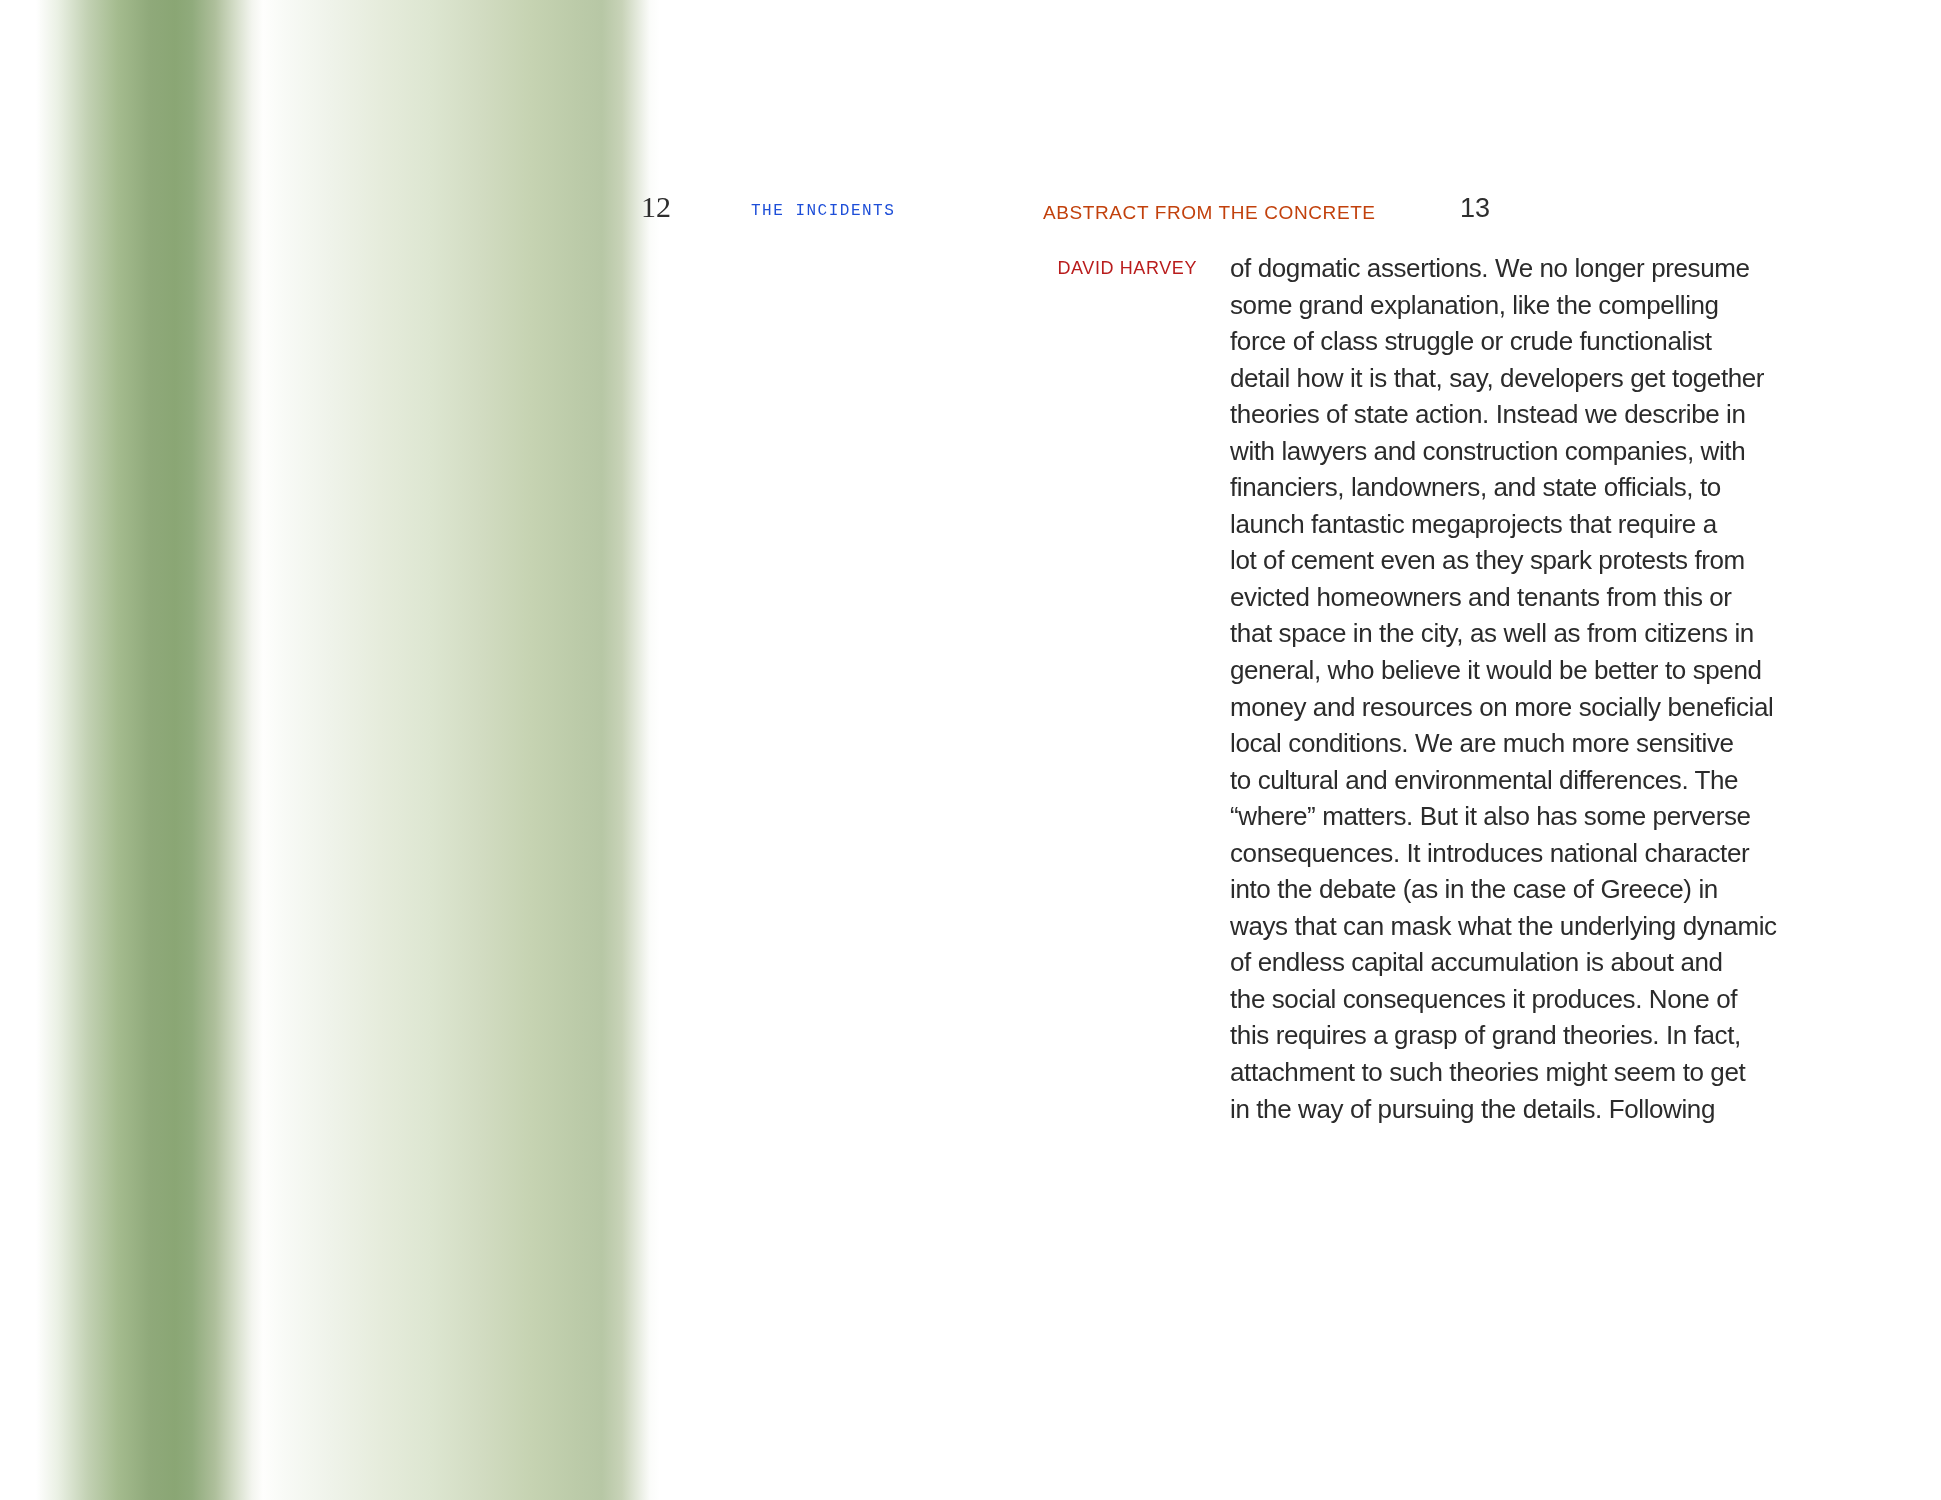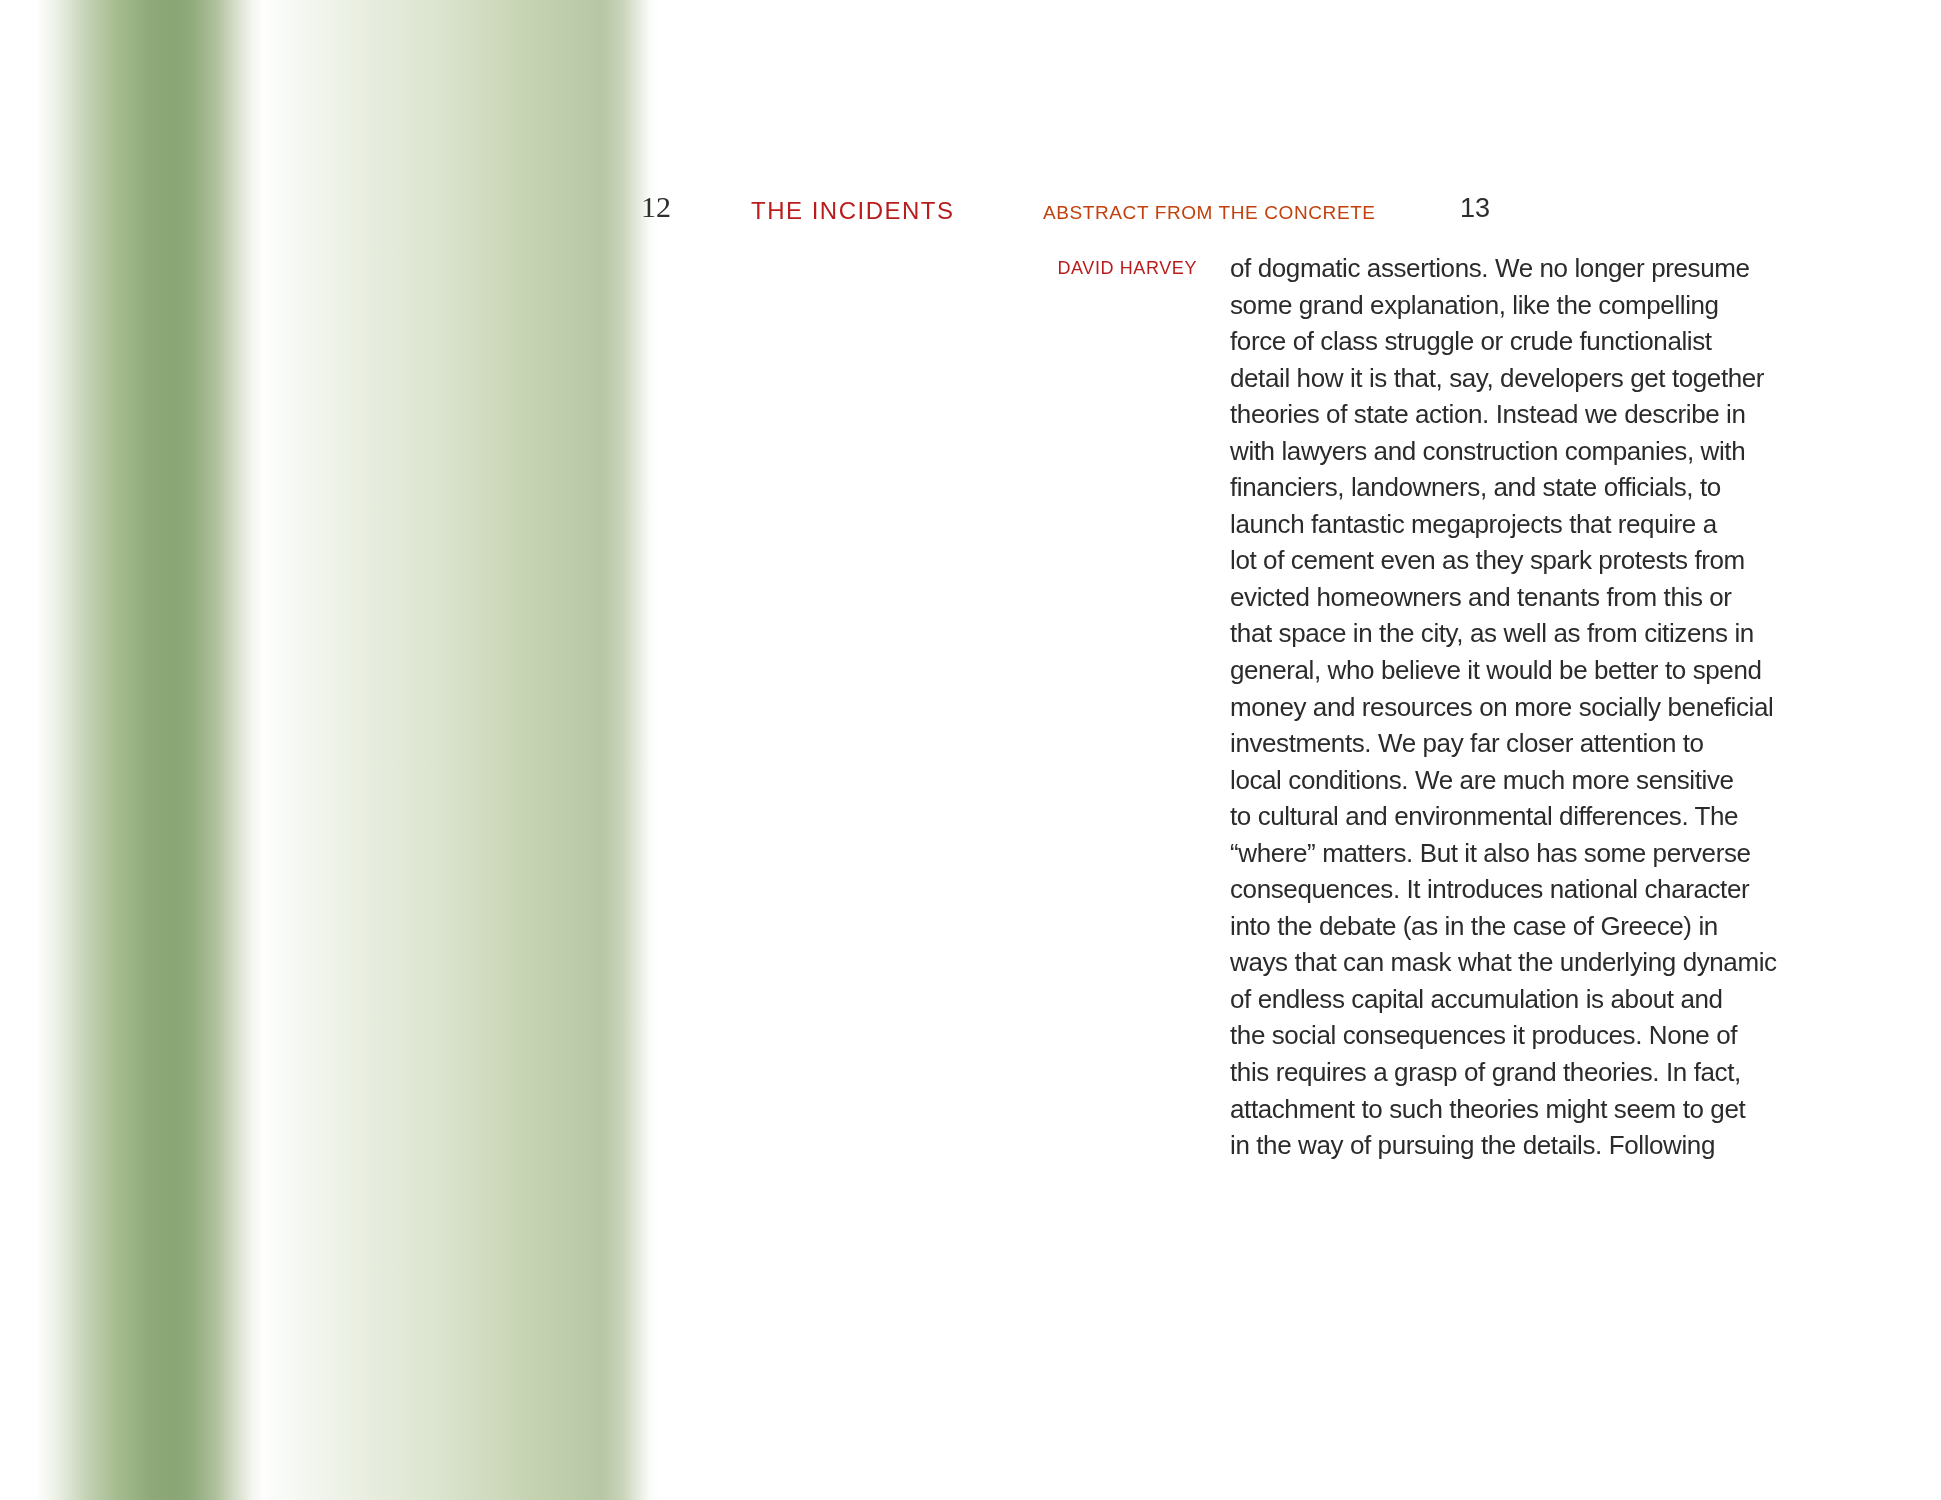--- a/index.html
+++ b/index.html
@@ -47,24 +47,24 @@
   .hdr { position: absolute; color: #3a3a3a; }
 
   #left-page-number {
     left: 641px; top: 192px;
     font-family: "Liberation Serif", serif;
     font-size: 30px; line-height: 30px;
     color: #2e2e2e;
   }
   #left-running-title {
     left: 751px; top: 201px;
-    font-family: Liberation Sans, sans-serif;
-    font-size: 24px; line-height: 20px;
+    font-family: Liberation Mono, monospace;
+    font-size: 16px; line-height: 20px;
     letter-spacing: 1.5px;
-    color: #b91c1c;
+    color: #1d4ed8;
   }
   #right-running-title {
     left: 1043px; top: 203px;
     font-size: 19px; line-height: 19px;
     letter-spacing: 0.6px;
     color: #c2410c;
   }
   #right-page-number {
     left: 1423px; top: 195px;
     font-size: 27px; line-height: 27px;
@@ -120,21 +120,20 @@
       <div class="body-line">detail how it is that, say, developers get together</div>
       <div class="body-line">theories of state action. Instead we describe in</div>
       <div class="body-line">with lawyers and construction companies, with</div>
       <div class="body-line">financiers, landowners, and state officials, to</div>
       <div class="body-line">launch fantastic megaprojects that require a</div>
       <div class="body-line">lot of cement even as they spark protests from</div>
       <div class="body-line">evicted homeowners and tenants from this or</div>
       <div class="body-line">that space in the city, as well as from citizens in</div>
       <div class="body-line">general, who believe it would be better to spend</div>
       <div class="body-line">money and resources on more socially beneficial</div>
-      <div class="body-line">investments. We pay far closer attention to</div>
       <div class="body-line">local conditions. We are much more sensitive</div>
       <div class="body-line">to cultural and environmental differences. The</div>
       <div class="body-line">“where” matters. But it also has some perverse</div>
       <div class="body-line">consequences. It introduces national character</div>
       <div class="body-line">into the debate (as in the case of Greece) in</div>
       <div class="body-line">ways that can mask what the underlying dynamic</div>
       <div class="body-line">of endless capital accumulation is about and</div>
       <div class="body-line">the social consequences it produces. None of</div>
       <div class="body-line">this requires a grasp of grand theories. In fact,</div>
       <div class="body-line">attachment to such theories might seem to get</div>

